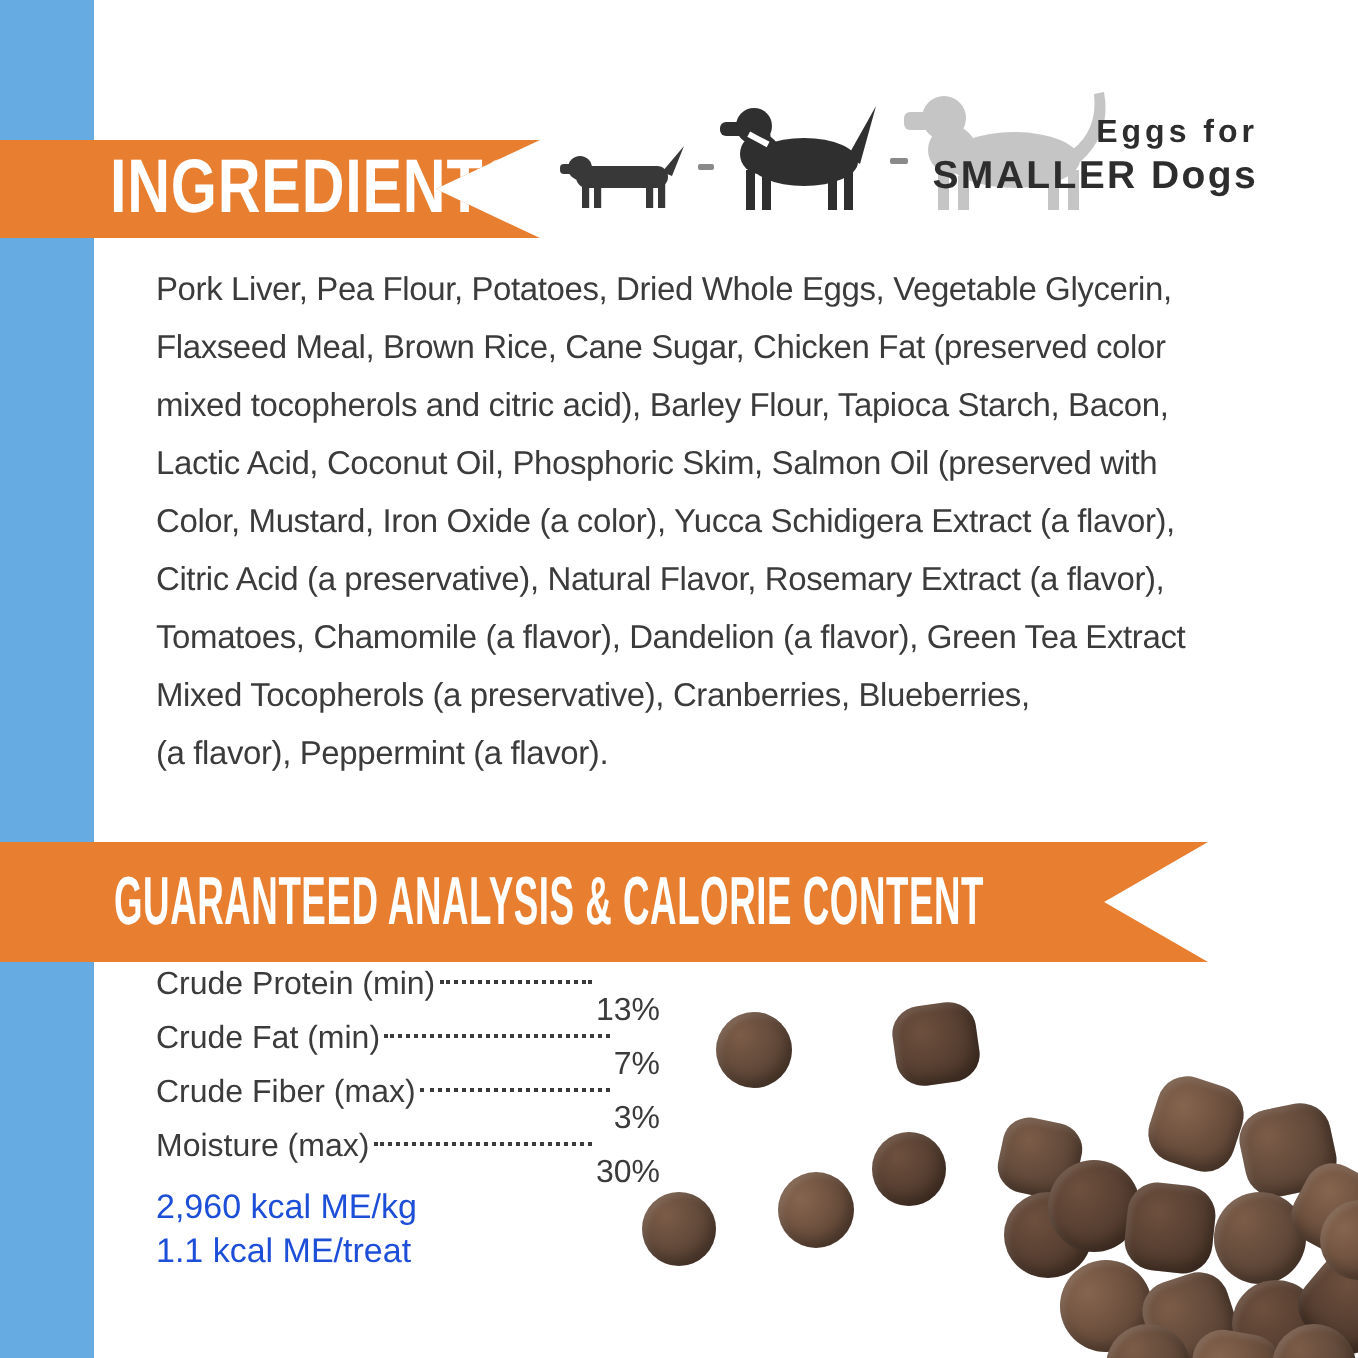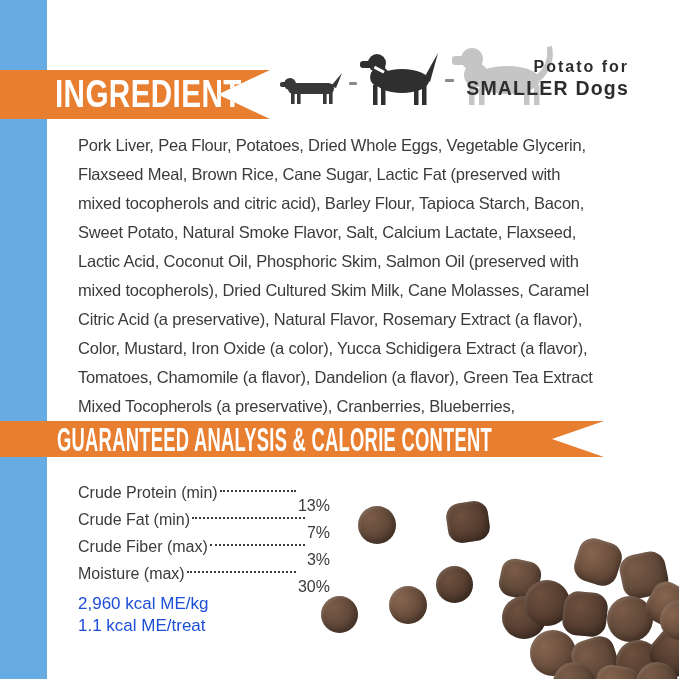--- a/index.html
+++ b/index.html
@@ -8,21 +8,21 @@
     overflow:hidden;font-family:"Liberation Sans",sans-serif;
   }
   
   .stripe{position:absolute;left:0;top:0;width:47px;height:679px;background:#66abe1;}
   
   .ribbon{
     position:absolute;left:0;background:#e87e2f;display:flex;align-items:center;
   }
   .ribbon-1{top:70px;width:270px;height:49px;
     clip-path:polygon(0 0,100% 0,80.7% 50%,100% 100%,0 100%);}
-  .ribbon-2{top:421px;width:604px;height:36px;
+  .ribbon-2{top:421px;width:604px;height:60px;
     clip-path:polygon(0 0,100% 0,91.4% 50%,100% 100%,0 100%);}
   .ribbon-text{
     color:#fff;font-weight:700;white-space:nowrap;transform-origin:left center;
     letter-spacing:0.5px;
   }
   .ribbon-1 .ribbon-text{font-size:38px;margin-left:55px;transform:scaleX(.78);}
   .ribbon-2 .ribbon-text{font-size:34px;margin-left:57px;transform:scaleX(.54);}
   
   .dogs{position:absolute;left:280px;top:40px;width:285px;height:65px;}
   .dog{position:absolute;bottom:0;}
@@ -110,33 +110,31 @@
         <path d="M84 32 Q97 22 95 4 L100 3 Q104 24 88 38 Z"></path>
         <rect x="17" y="42" width="5.5" height="20"></rect>
         <rect x="27" y="45" width="5.5" height="17"></rect>
         <rect x="72" y="45" width="5.5" height="17"></rect>
         <rect x="82" y="42" width="5.5" height="20"></rect>
       </g>
     </svg>
   </div>
 
   <div class="badge">
-    <div class="badge-line1">Potato for</div>
+    <div class="badge-line1">Eggs for</div>
     <div class="badge-line2">SMALLER Dogs</div>
   </div>
 
   <div class="ingredients">
     <div class="line">Pork Liver, Pea Flour, Potatoes, Dried Whole Eggs, Vegetable Glycerin,</div>
-    <div class="line">Flaxseed Meal, Brown Rice, Cane Sugar, Lactic Fat (preserved with</div>
+    <div class="line">Flaxseed Meal, Brown Rice, Cane Sugar, Chicken Fat (preserved color</div>
     <div class="line">mixed tocopherols and citric acid), Barley Flour, Tapioca Starch, Bacon,</div>
-    <div class="line">Sweet Potato, Natural Smoke Flavor, Salt, Calcium Lactate, Flaxseed,</div>
     <div class="line">Lactic Acid, Coconut Oil, Phosphoric Skim, Salmon Oil (preserved with</div>
-    <div class="line">mixed tocopherols), Dried Cultured Skim Milk, Cane Molasses, Caramel</div>
+    <div class="line">Color, Mustard, Iron Oxide (a color), Yucca Schidigera Extract (a flavor),</div>
     <div class="line">Citric Acid (a preservative), Natural Flavor, Rosemary Extract (a flavor),</div>
-    <div class="line">Color, Mustard, Iron Oxide (a color), Yucca Schidigera Extract (a flavor),</div>
     <div class="line">Tomatoes, Chamomile (a flavor), Dandelion (a flavor), Green Tea Extract</div>
     <div class="line">Mixed Tocopherols (a preservative), Cranberries, Blueberries,</div>
     <div class="line">(a flavor), Peppermint (a flavor).</div>
   </div>
 
   <div class="ribbon ribbon-2">
     <span class="ribbon-text">GUARANTEED ANALYSIS &amp; CALORIE CONTENT</span>
   </div>
 
   <div class="analysis">

